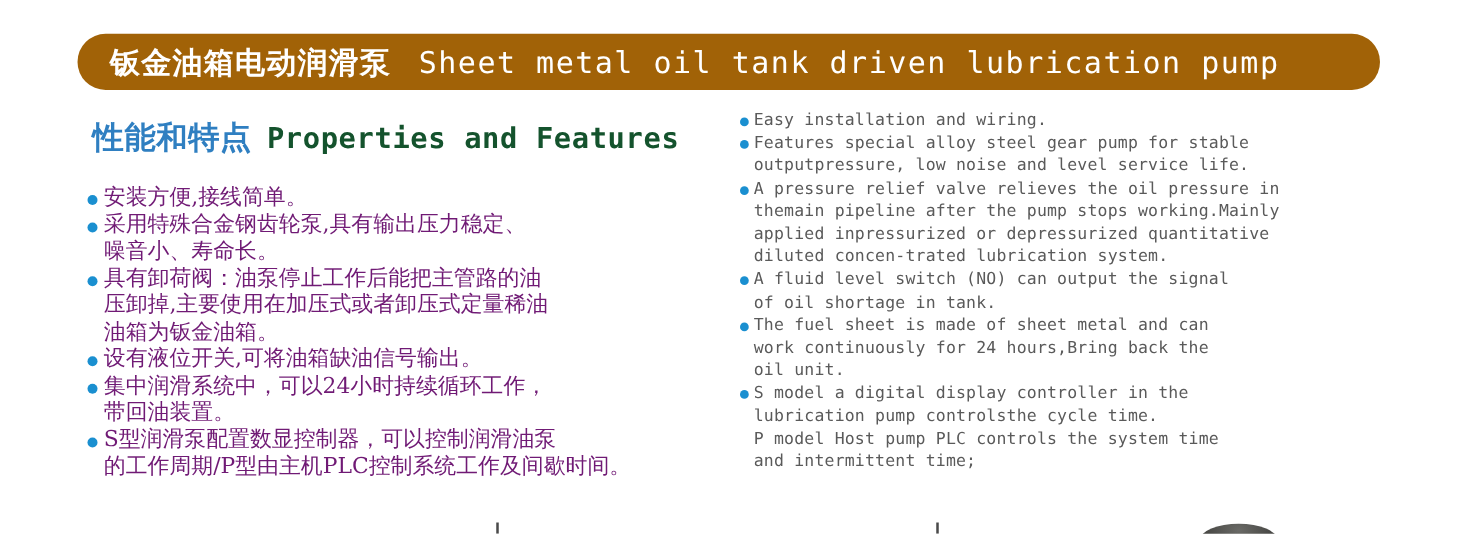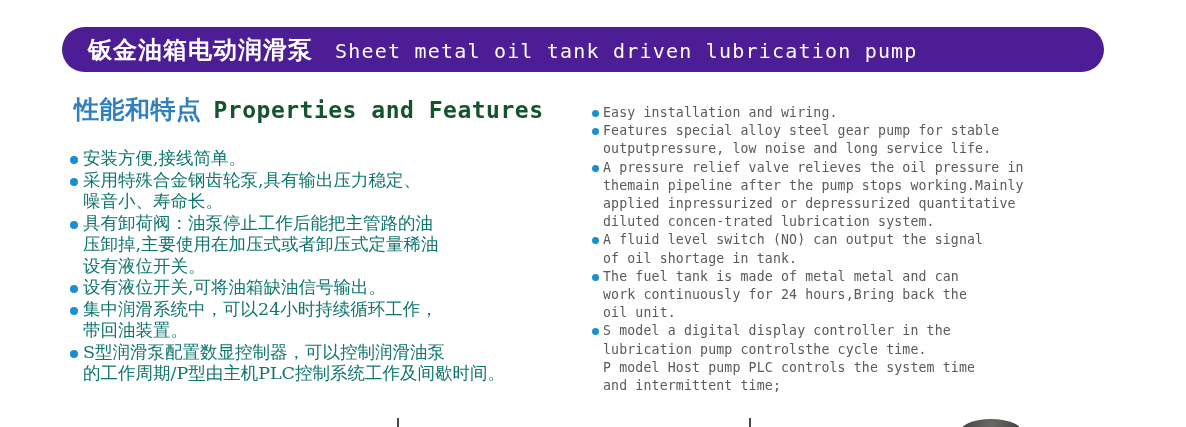--- a/index.html
+++ b/index.html
@@ -9,40 +9,40 @@
     font-family:"Liberation Serif",serif;
     overflow:hidden;
     position:relative;
   }
 
   
   .banner{
     position:absolute;
     left:62px;top:27px;
     width:1042px;height:45px;
-    background:#4c1d95;
+    background:#a16207;
     border-radius:23px;
     display:flex;align-items:center;
   }
   .banner-inner{
     display:flex;align-items:baseline;
     padding-left:26px;
     white-space:nowrap;
   }
   .banner-cn{
     color:#ffffff;
     font-family:"DejaVu Serif",serif;
     font-size:24px;
     font-weight:700;
     letter-spacing:1px;
   }
   .banner-en{
     color:#ffffff;
     font-family:"DejaVu Sans Mono","Liberation Mono",monospace;
-    font-size:20px;
+    font-size:24px;
     font-weight:400;
     letter-spacing:1.2px;
     margin-left:22px;
   }
 
   
   .sec-head{
     position:absolute;
     left:74px;top:93px;
     display:flex;align-items:baseline;white-space:nowrap;
@@ -63,41 +63,41 @@
   }
 
   
   .col-left{
     position:absolute;
     left:70px;top:148px;
     width:510px;
   }
   .col-right{
     position:absolute;
-    left:592px;top:104px;
+    left:592px;top:88px;
     width:540px;
   }
 
   .item{
     display:flex;
     align-items:flex-start;
   }
   .bullet{
     flex:0 0 auto;
     width:8px;height:8px;
     border-radius:50%;
     background:#1a8fd0;
   }
   .item-text{flex:1 1 auto;}
   .line{white-space:pre;}
 
   
   .col-left .bullet{margin-top:8px;margin-right:5px;}
   .col-left .item-text{
-    color:#0f766e;
+    color:#701a75;
     font-family:"DejaVu Serif",serif;
     font-size:17.5px;
     line-height:21.5px;
   }
   .col-left .item{margin-bottom:0px;}
 
   
   .col-right .bullet{width:7px;height:7px;margin-top:6px;margin-right:4px;}
   .col-right .item-text{
     color:#5a5a5a;
@@ -150,21 +150,21 @@
       <div class="item-text">
         <div class="line">采用特殊合金钢齿轮泵,具有输出压力稳定、</div>
         <div class="line">噪音小、寿命长。</div>
       </div>
     </div>
     <div class="item">
       <span class="bullet"></span>
       <div class="item-text">
         <div class="line">具有卸荷阀：油泵停止工作后能把主管路的油</div>
         <div class="line">压卸掉,主要使用在加压式或者卸压式定量稀油</div>
-        <div class="line">设有液位开关。</div>
+        <div class="line">油箱为钣金油箱。</div>
       </div>
     </div>
     <div class="item">
       <span class="bullet"></span>
       <div class="item-text">
         <div class="line">设有液位开关,可将油箱缺油信号输出。</div>
       </div>
     </div>
     <div class="item">
       <span class="bullet"></span>
@@ -186,21 +186,21 @@
     <div class="item">
       <span class="bullet"></span>
       <div class="item-text">
         <div class="line">Easy installation and wiring.</div>
       </div>
     </div>
     <div class="item">
       <span class="bullet"></span>
       <div class="item-text">
         <div class="line">Features special alloy steel gear pump for stable</div>
-        <div class="line">outputpressure, low noise and long service life.</div>
+        <div class="line">outputpressure, low noise and level service life.</div>
       </div>
     </div>
     <div class="item">
       <span class="bullet"></span>
       <div class="item-text">
         <div class="line">A pressure relief valve relieves the oil pressure in</div>
         <div class="line">themain pipeline after the pump stops working.Mainly</div>
         <div class="line">applied inpressurized or depressurized quantitative</div>
         <div class="line">diluted concen-trated lubrication system.</div>
       </div>
@@ -208,21 +208,21 @@
     <div class="item">
       <span class="bullet"></span>
       <div class="item-text">
         <div class="line">A fluid level switch (NO) can output the signal</div>
         <div class="line">of oil shortage in tank.</div>
       </div>
     </div>
     <div class="item">
       <span class="bullet"></span>
       <div class="item-text">
-        <div class="line">The fuel tank is made of metal metal and can</div>
+        <div class="line">The fuel sheet is made of sheet metal and can</div>
         <div class="line">work continuously for 24 hours,Bring back the</div>
         <div class="line">oil unit.</div>
       </div>
     </div>
     <div class="item">
       <span class="bullet"></span>
       <div class="item-text">
         <div class="line">S model a digital display controller in the</div>
         <div class="line">lubrication pump controlsthe cycle time.</div>
         <div class="line">P model Host pump PLC controls the system time</div>

